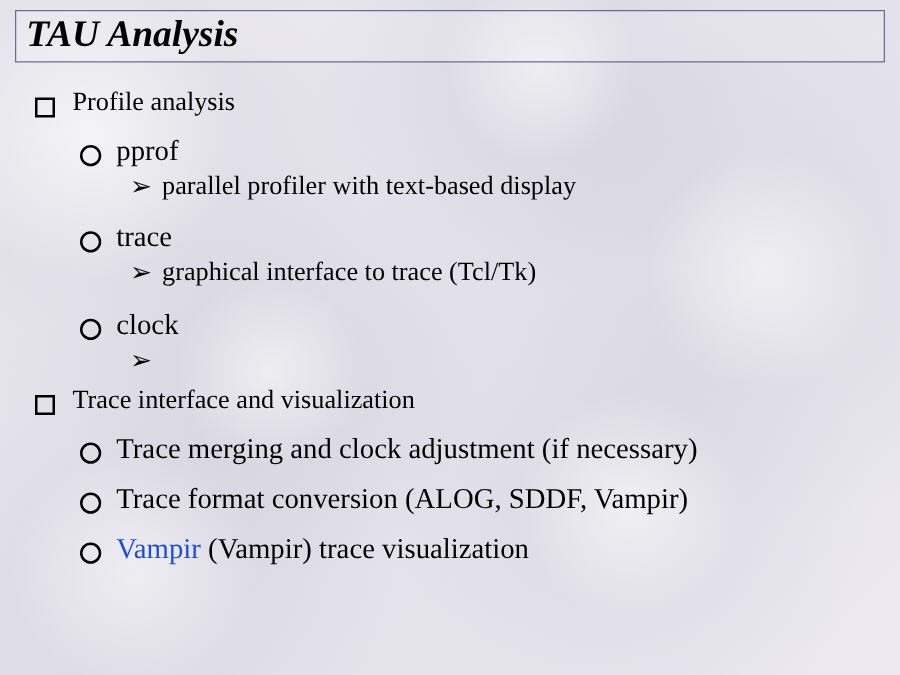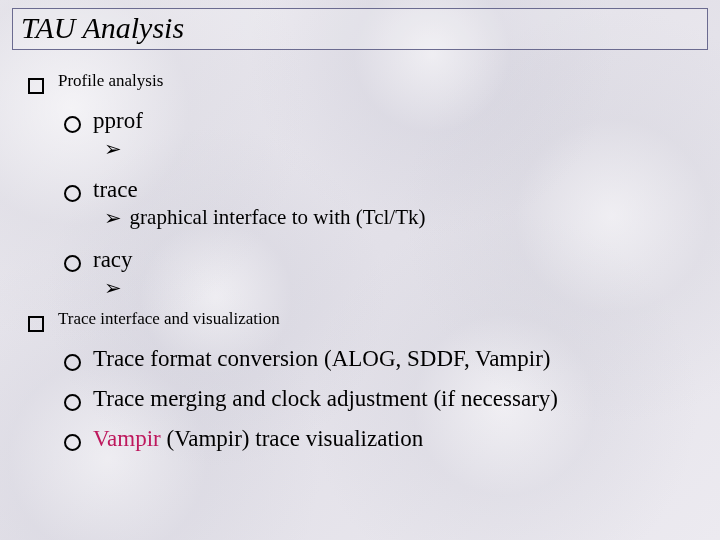--- a/index.html
+++ b/index.html
@@ -21,31 +21,31 @@
     overflow: hidden;
   }
   .title-bar {
     margin: 8px 12px 18px 12px;
     border: 1px solid #6b6b90;
     background: rgba(255,255,255,0.15);
     padding: 2px 8px 4px 8px;
   }
   .title-text {
     font-size: 30px;
-    font-weight: normal;
+    font-weight: bold;
     font-style: italic;
   }
   .content {
     padding: 0 28px 0 28px;
   }
   .l1 {
     display: flex;
-    align-items: center;
+    align-items: flex-end;
     margin: 4px 0 4px 0;
-    font-size: 17px;
+    font-size: 21px;
   }
   .l1 .bullet {
     width: 12px;
     height: 12px;
     border: 2px solid #000;
     margin: 10px 14px 0 0;
     flex: 0 0 auto;
   }
   .l2 {
     display: flex;
@@ -65,21 +65,21 @@
     display: flex;
     align-items: flex-start;
     margin: 1px 0 1px 76px;
     font-size: 21px;
   }
   .l3 .bullet {
     margin: 0 8px 0 0;
     flex: 0 0 auto;
     line-height: 1.3;
   }
-  .link { color: #be185d; }
+  .link { color: #1d4ed8; }
 </style>
 </head>
 <body>
 
 <div class="title-bar">
   <div class="title-text">TAU Analysis</div>
 </div>
 
 <div class="content">
 
@@ -87,51 +87,52 @@
     <span class="bullet"></span>
     <span>Profile analysis</span>
   </div>
 
   <div class="l2">
     <span class="bullet"></span>
     <span>pprof</span>
   </div>
   <div class="l3">
     <span class="bullet">➢</span>
+    <span>parallel profiler with text-based display</span>
   </div>
 
   <div class="l2">
     <span class="bullet"></span>
     <span>trace</span>
   </div>
   <div class="l3">
     <span class="bullet">➢</span>
-    <span>graphical interface to with (Tcl/Tk)</span>
+    <span>graphical interface to trace (Tcl/Tk)</span>
   </div>
 
   <div class="l2">
     <span class="bullet"></span>
-    <span>racy</span>
+    <span>clock</span>
   </div>
   <div class="l3">
     <span class="bullet">➢</span>
   </div>
 
   <div class="l1">
     <span class="bullet"></span>
     <span>Trace interface and visualization</span>
   </div>
 
   <div class="l2">
     <span class="bullet"></span>
-    <span>Trace format conversion (ALOG, SDDF, Vampir)</span>
+    <span>Trace merging and clock adjustment (if necessary)</span>
   </div>
   <div class="l2">
     <span class="bullet"></span>
-    <span>Trace merging and clock adjustment (if necessary)</span>
+    <span>Trace format conversion (ALOG, SDDF, Vampir)</span>
   </div>
   <div class="l2">
     <span class="bullet"></span>
     <span>
       <span class="link">Vampir</span><span> (Vampir) trace visualization</span>
     </span>
   </div>
 
 </div>
 

